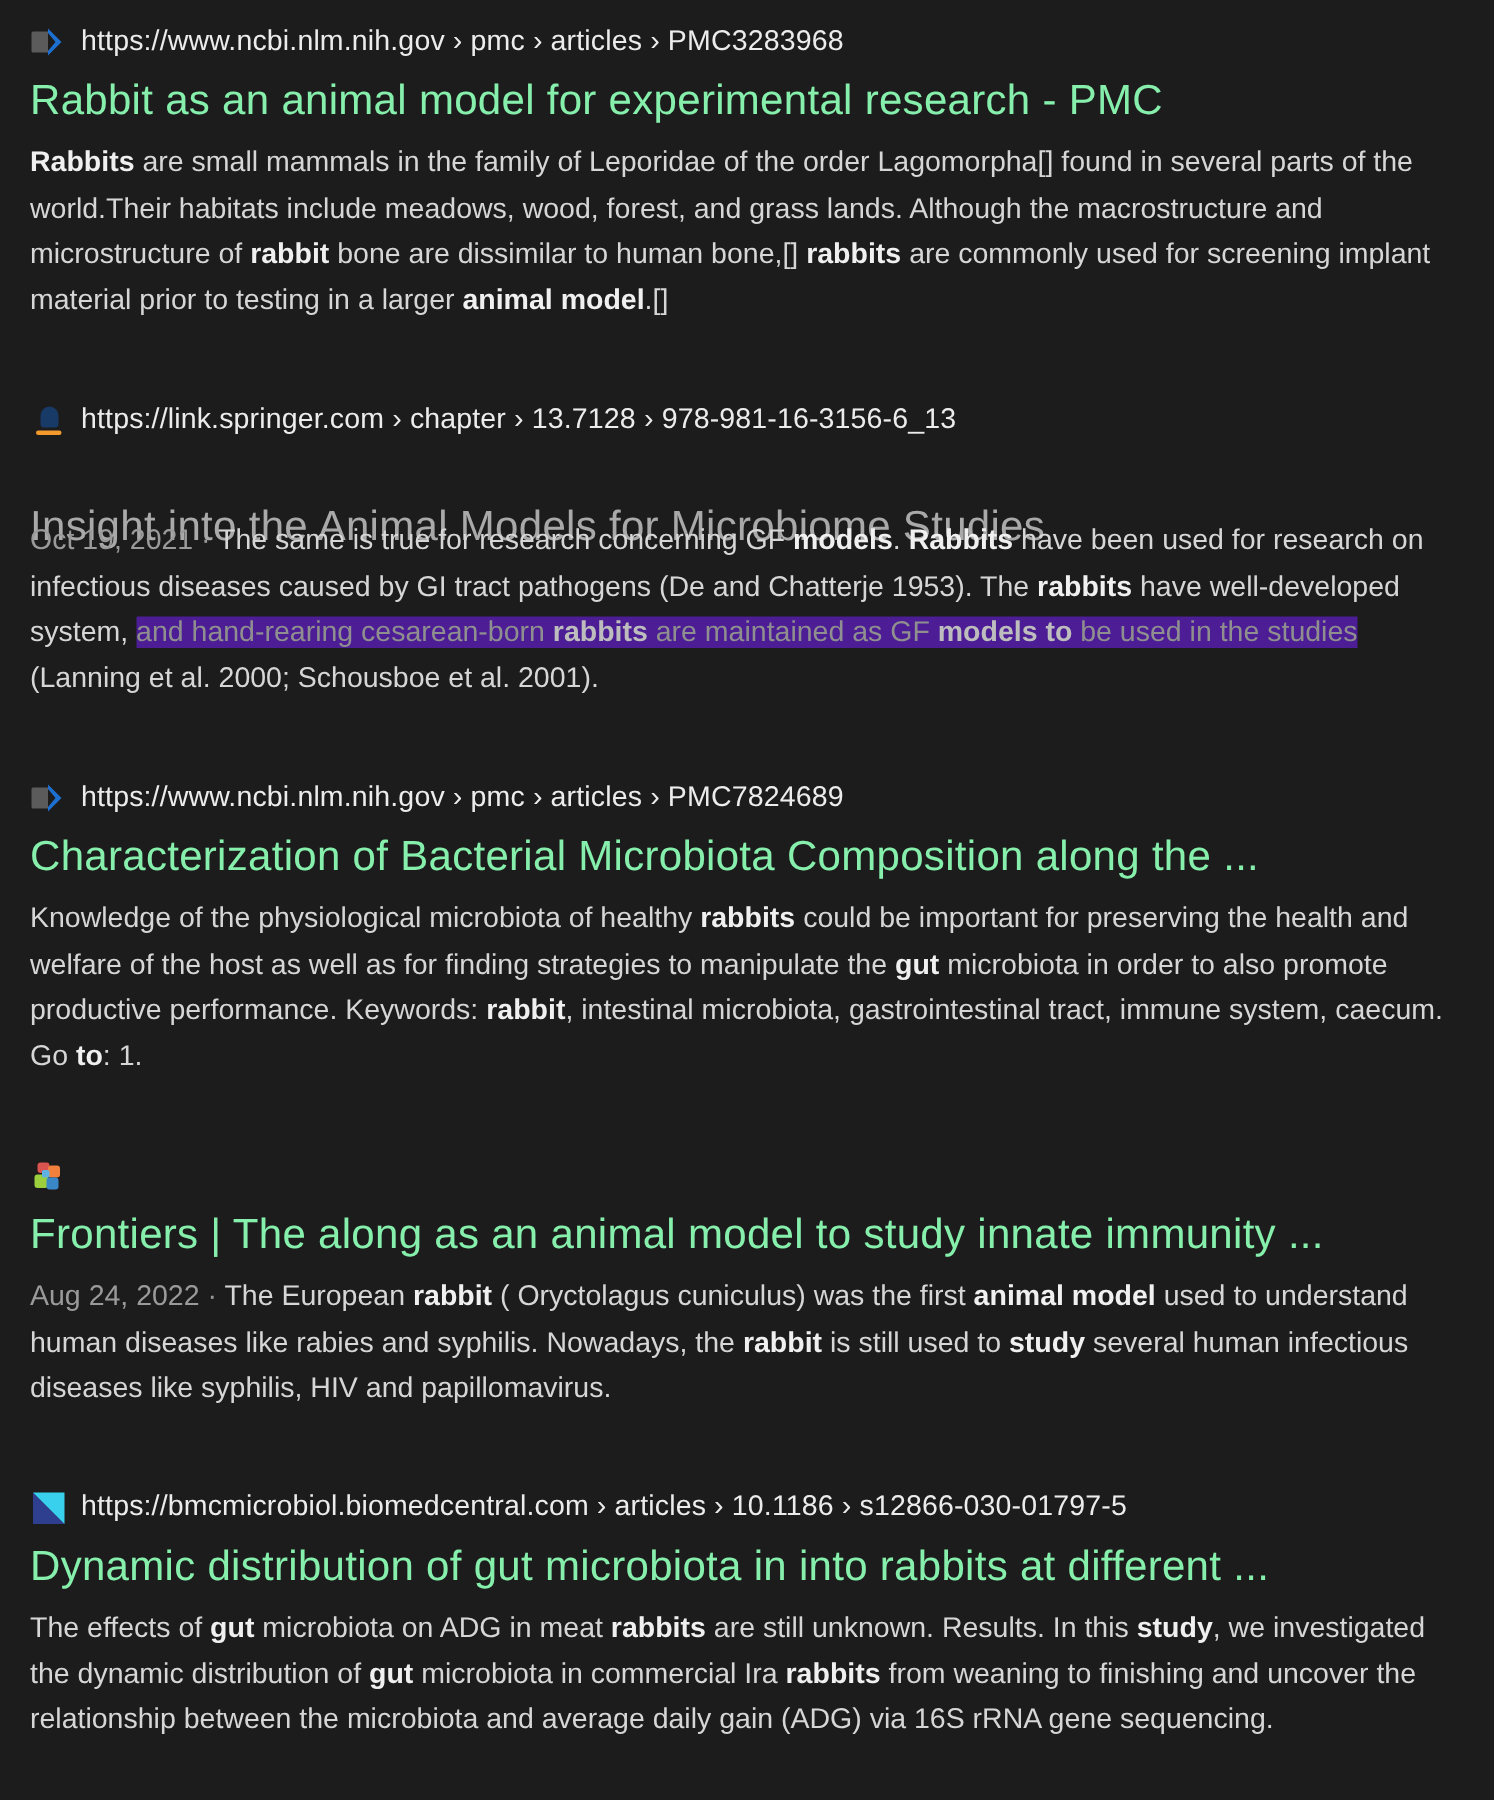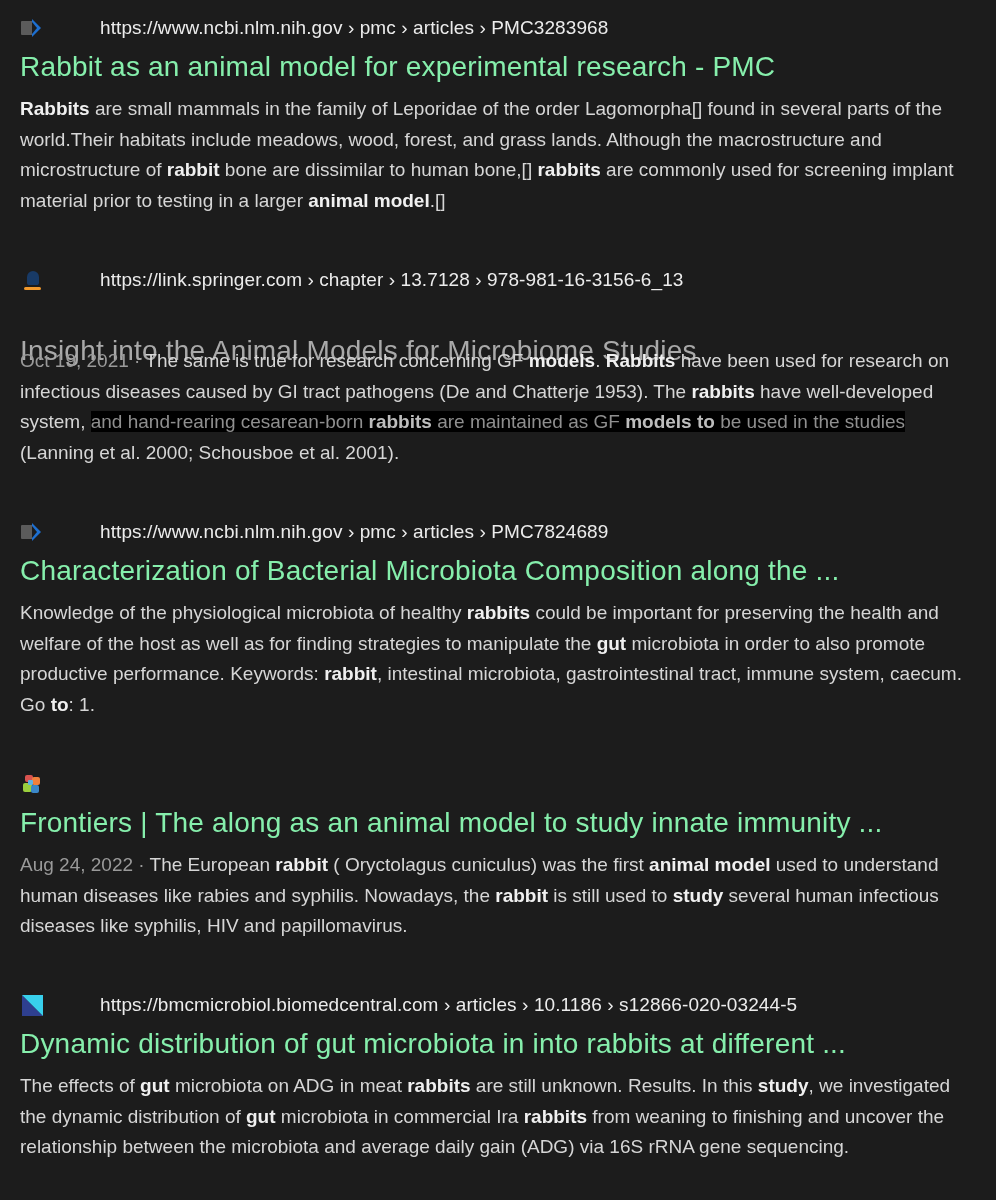--- a/index.html
+++ b/index.html
@@ -36,21 +36,21 @@
     color: #ececec;
     letter-spacing: 0.1px;
   }
   .favicon {
     width: 26px;
     height: 20px;
     margin-right: 8px;
     position: relative;
     flex: 0 0 26px;
   }
-  .url-text { cursor: pointer; margin-left: 46px; }
+  .url-text { cursor: pointer; }
   .title {
     position: absolute;
     left: 20px;
     top: 34px;
     font-size: 28px;
     line-height: 34px;
     color: #86efac;
     white-space: nowrap;
     cursor: pointer;
     letter-spacing: 0.2px;
@@ -62,21 +62,21 @@
     top: 78px;
     width: 960px;
     font-size: 19px;
     line-height: 30.5px;
     color: #d6d6d6;
   }
   .snippet b { color: #f0f0f0; font-weight: bold; }
   .snippet .date { color: #9a9a9a; }
   .snippet .sep { color: #9a9a9a; }
   .hl {
-    background: #000000;
+    background: #4c1d95;
     color: #8f8f8f;
     margin-top: 36px;
   }
   .hl b { color: #bdbdbd; }
 
   
   .fav-ncbi .box {
     position: absolute; left: 1px; top: 3px; width: 13px; height: 14px;
     background: #5b5b5b; border-radius: 1px;
   }
@@ -168,19 +168,19 @@
     <div class="title">Frontiers | The along as an animal model to study innate immunity ...</div>
     <div class="snippet"><span class="date">Aug 24, 2022</span><span class="sep"> · </span>The European <b>rabbit</b> ( Oryctolagus cuniculus) was the first <b>animal model</b> used to understand human diseases like rabies and syphilis. Nowadays, the <b>rabbit</b> is still used to <b>study</b> several human infectious diseases like syphilis, HIV and papillomavirus.</div>
   </div>
 
   <div class="result" style="top:993px;">
     <div class="url-row">
       <span class="favicon fav-bmc">
           <span class="tri"></span>
           <span class="tri2"></span>
         </span>
-      <span class="url-text">https://bmcmicrobiol.biomedcentral.com › articles › 10.1186 › s12866-020-03244-5</span>
+      <span class="url-text">https://bmcmicrobiol.biomedcentral.com › articles › 10.1186 › s12866-030-01797-5</span>
     </div>
     <div class="title">Dynamic distribution of gut microbiota in into rabbits at different ...</div>
     <div class="snippet">The effects of <b>gut</b> microbiota on ADG in meat <b>rabbits</b> are still unknown. Results. In this <b>study</b>, we investigated the dynamic distribution of <b>gut</b> microbiota in commercial Ira <b>rabbits</b> from weaning to finishing and uncover the relationship between the microbiota and average daily gain (ADG) via 16S rRNA gene sequencing.</div>
   </div>
 
 </div>
 
 </body></html>

